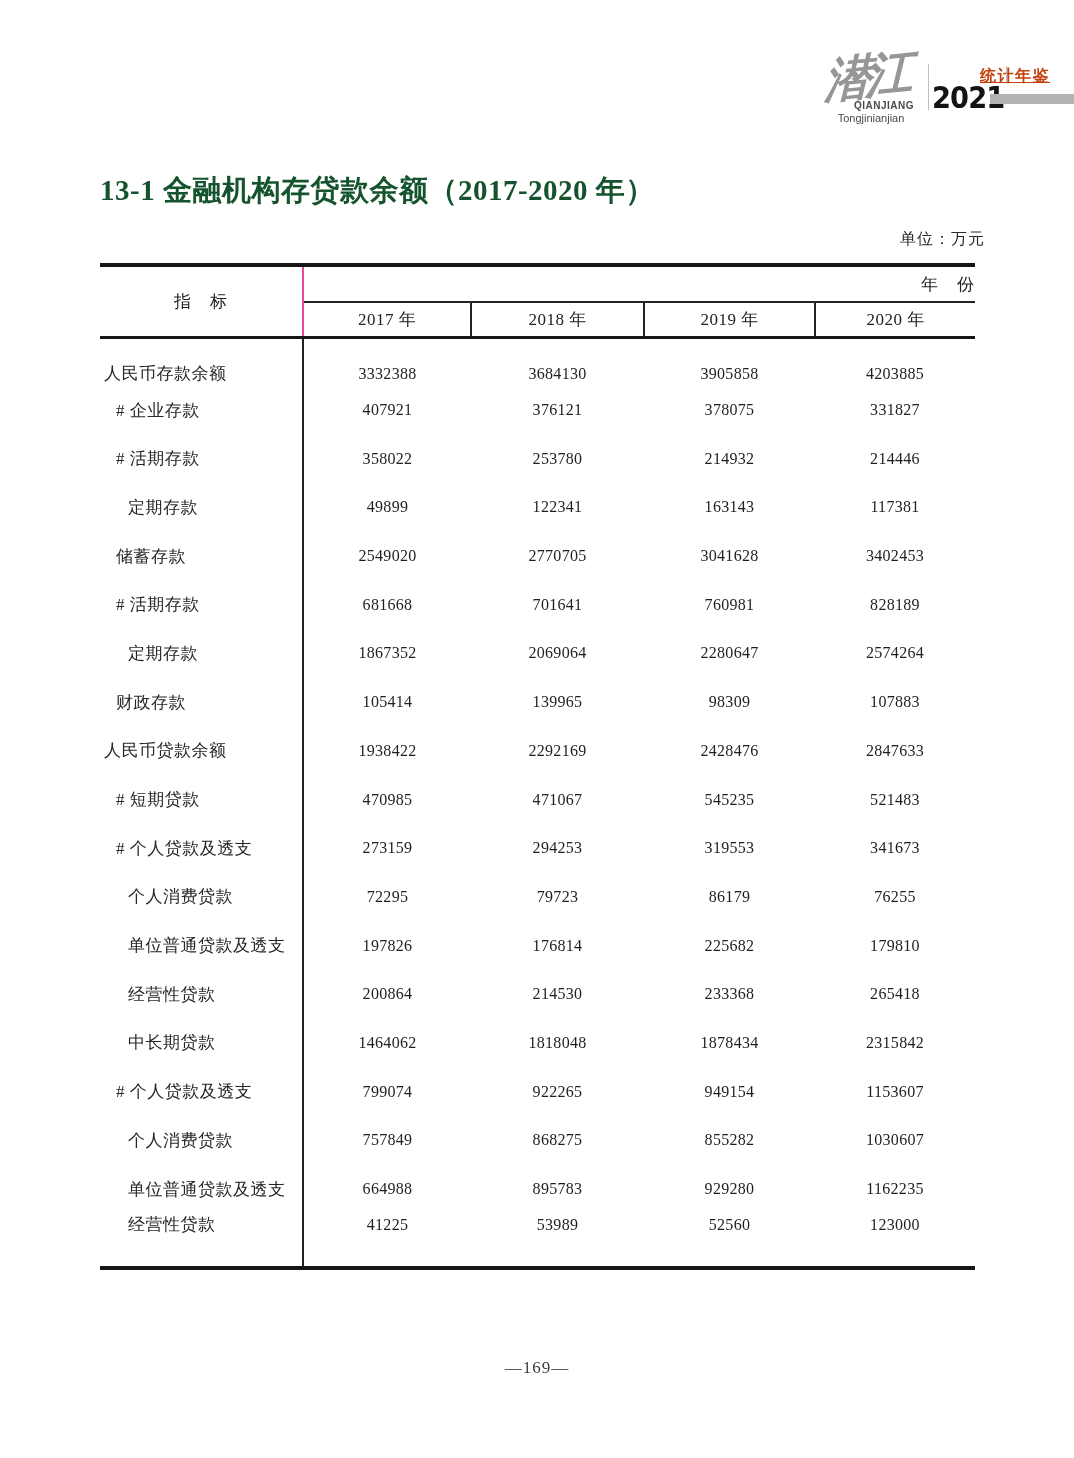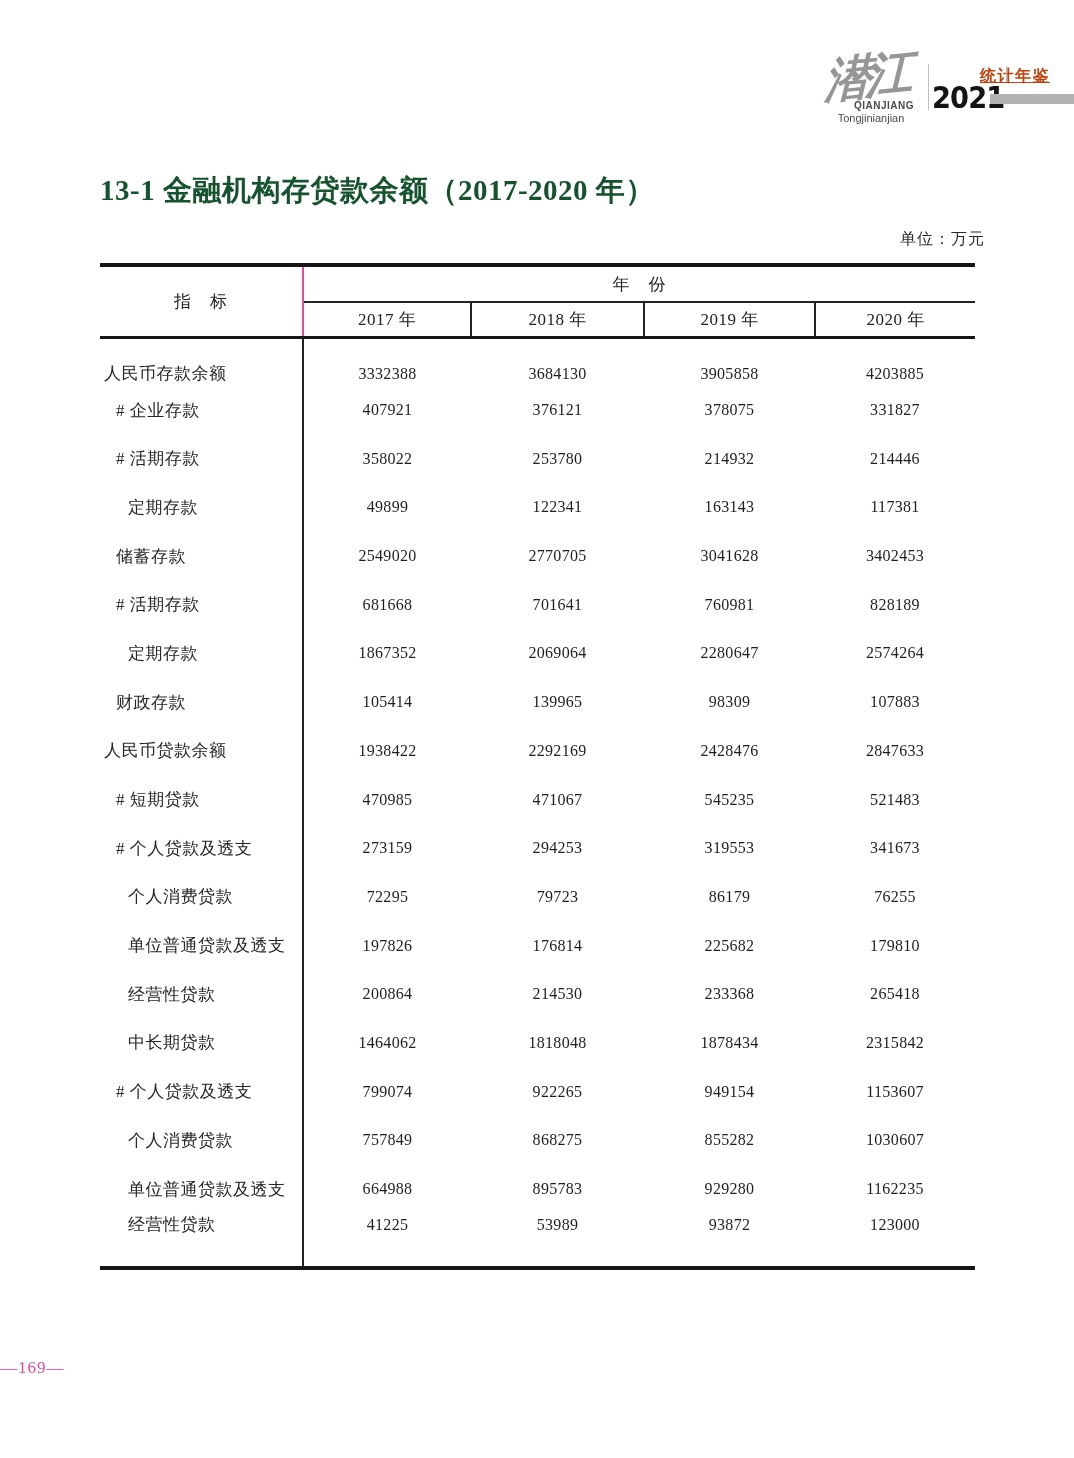--- a/index.html
+++ b/index.html
@@ -81,21 +81,21 @@
 
   thead th { font-size: 17px; color: #222; letter-spacing: 1px; }
   th.stub-header {
     border-right: 2px solid #ec4899;
     border-bottom: 3px solid #161616;
     vertical-align: middle; text-align: center;
   }
   th.year-group {
     height: 37px;
     border-bottom: 2px solid #222;
-    text-align: center; vertical-align: middle;
+    text-align: right; vertical-align: middle;
   }
   tr.year-row th.year-cell {
     height: 35px;
     border-bottom: 3px solid #161616;
     border-right: 2px solid #222;
     text-align: center; vertical-align: middle;
     letter-spacing: 0.5px;
   }
   tr.year-row th.year-cell:last-child { border-right: none; }
 
@@ -112,21 +112,21 @@
   tbody td.label.indent-1 { padding-left: 16px; }
   tbody td.label.indent-2 { padding-left: 28px; }
   tbody td.num {
     font-size: 16px; color: #1f1f1f;
     text-align: center; letter-spacing: 0.3px;
   }
 
   
   .page-number {
     position: absolute; left: 0; top: 1358px; width: 100%;
-    text-align: left; font-size: 17px; color: #ec4899;
+    text-align: center; font-size: 17px; color: #404040;
     letter-spacing: 1px;
   }
 </style>
 </head>
 <body>
 
 <div class="page">
 
   <header class="masthead">
     <div class="calligraphy">潜江</div>
@@ -289,21 +289,21 @@
           <td class="label indent-2">单位普通贷款及透支</td>
           <td class="num">664988</td>
           <td class="num">895783</td>
           <td class="num">929280</td>
           <td class="num">1162235</td>
         </tr>
         <tr>
           <td class="label indent-2">经营性贷款</td>
           <td class="num">41225</td>
           <td class="num">53989</td>
-          <td class="num">93872</td>
+          <td class="num">52560</td>
           <td class="num">123000</td>
         </tr>
       </tbody>
   </table>
 
   <footer>
     <div class="page-number">—169—</div>
   </footer>
 
 </div>

